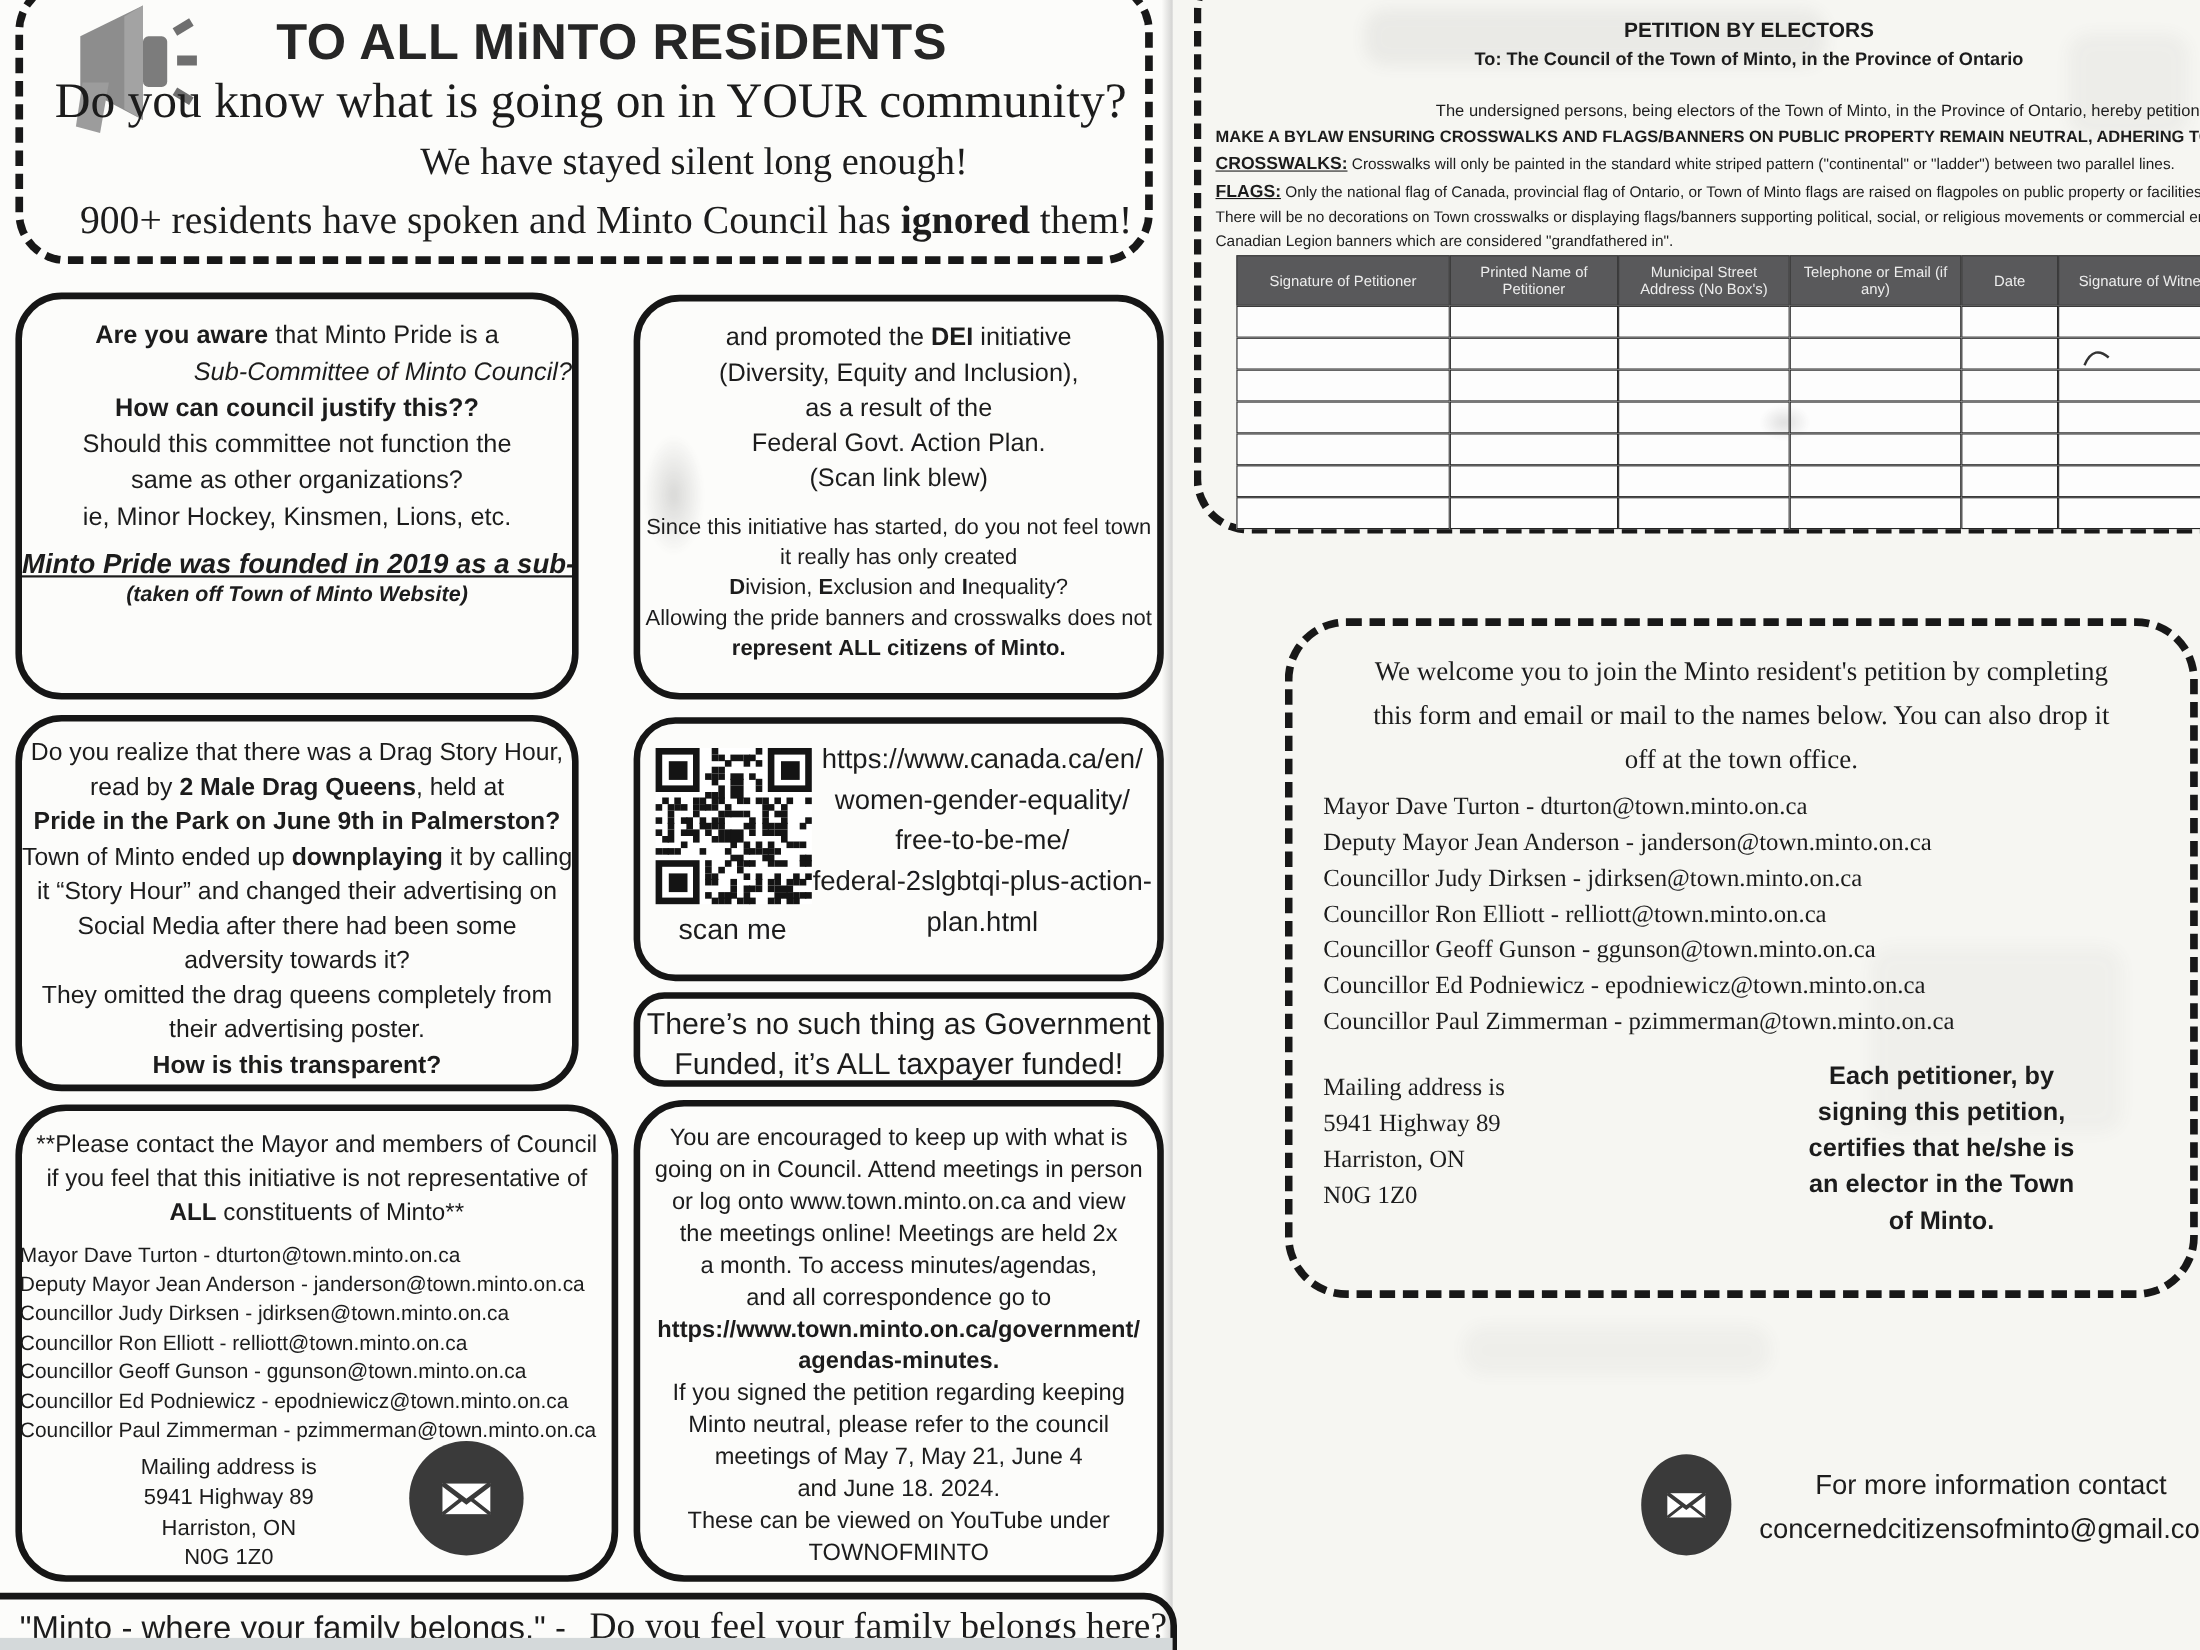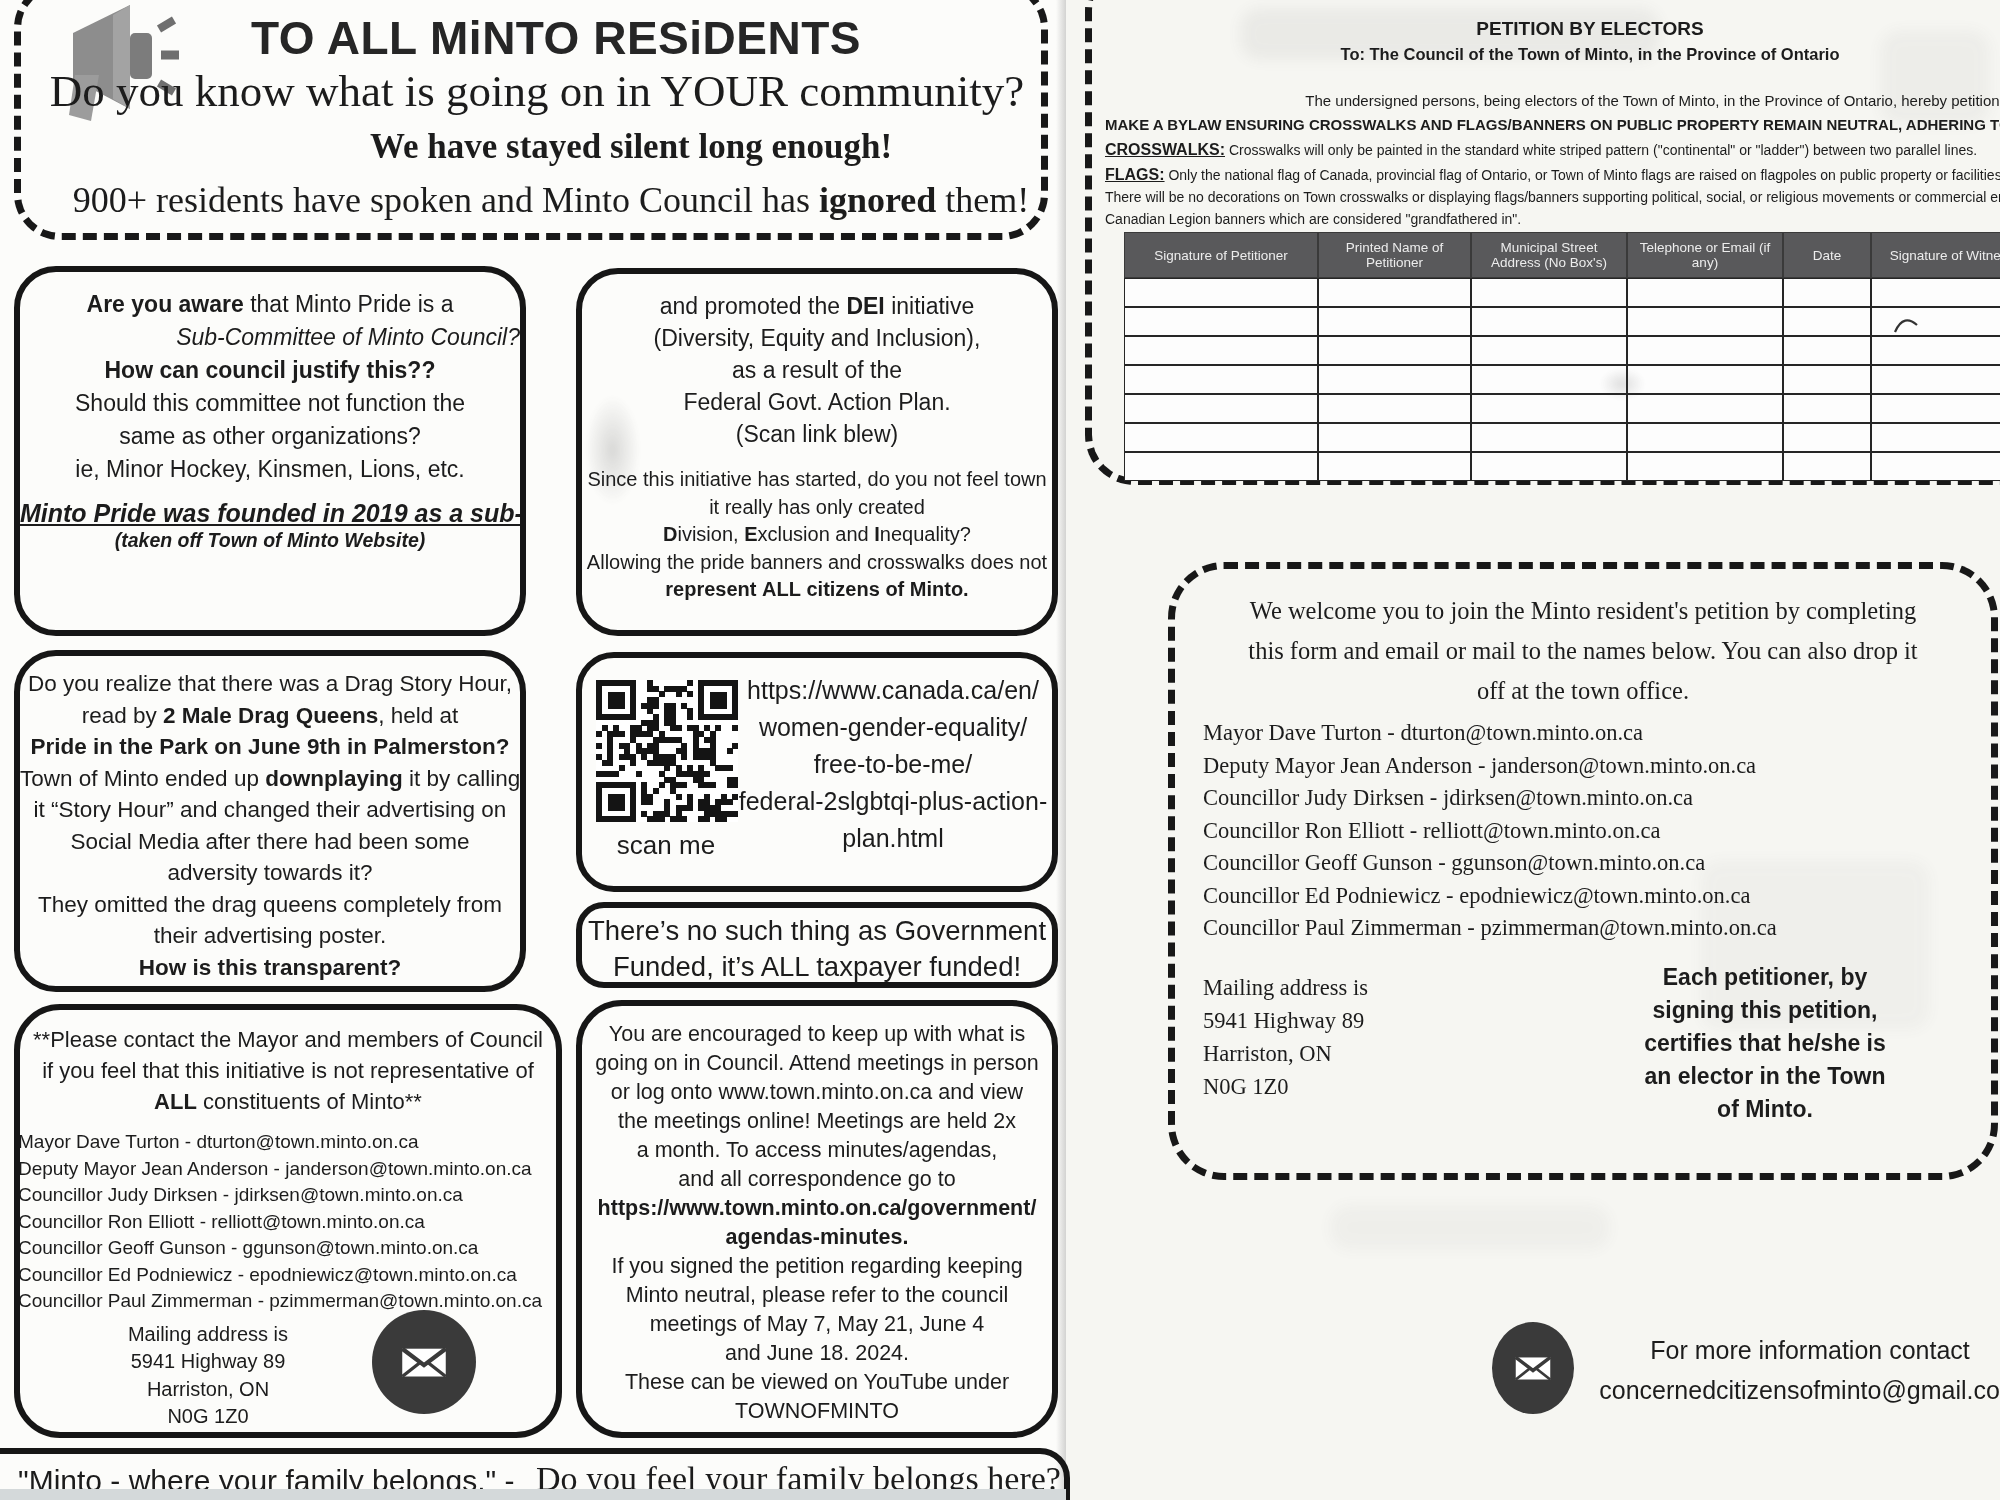--- a/index.html
+++ b/index.html
@@ -47,21 +47,21 @@
       <polygon points="95,2 38,30 38,76 95,106" fill="#8d8d8d"></polygon>
       <polygon points="95,2 78,12 78,96 95,106" fill="#a3a3a3"></polygon>
       <rect x="95" y="30" width="22" height="46" rx="5" fill="#7c7c7c"></rect>
       <polygon points="40,72 64,72 56,118 34,112" fill="#9c9c9c"></polygon>
       <path d="M126 52 h18" stroke="#6f6f6f" stroke-width="9"></path>
       <path d="M124 26 l15 -9" stroke="#6f6f6f" stroke-width="8"></path>
       <path d="M124 80 l15 9" stroke="#6f6f6f" stroke-width="8"></path>
     </svg>
     <div class="abs sans ln" style="left:190px;top:22px;width:690px;text-align:center;font-size:46px;font-weight:900;letter-spacing:.5px;color:#262626;">TO ALL MiNTO RESiDENTS</div>
     <div class="abs serif ln ctr" style="left:16px;top:76px;width:1000px;font-size:45px;">Do you know what is going on in YOUR community?</div>
-    <div class="abs serif ln ctr" style="left:170px;top:138px;width:880px;font-size:35px;font-weight:bold;">We have stayed silent long enough!</div>
+    <div class="abs serif ln ctr" style="left:170px;top:138px;width:880px;font-size:35px;">We have stayed silent long enough!</div>
     <div class="abs serif ln ctr" style="left:30px;top:190px;width:1000px;font-size:36px;">
       <span>900+ residents have spoken and Minto Council has </span><b>ignored</b><span> them!</span>
     </div>
   </div>
 
   <div class="box sans ctr" style="left:14px;top:266px;width:512px;height:370px;padding-top:16px;font-size:23px;line-height:33px;">
     <div class="ln"><b>Are you aware</b><span> that Minto Pride is a</span></div>
     <div class="ln" style="font-style:italic;text-align:right;">Sub-Committee of Minto Council?</div>
     <div class="ln" style="font-weight:bold;">How can council justify this??</div>
     <div class="ln">Should this committee not function the</div>

